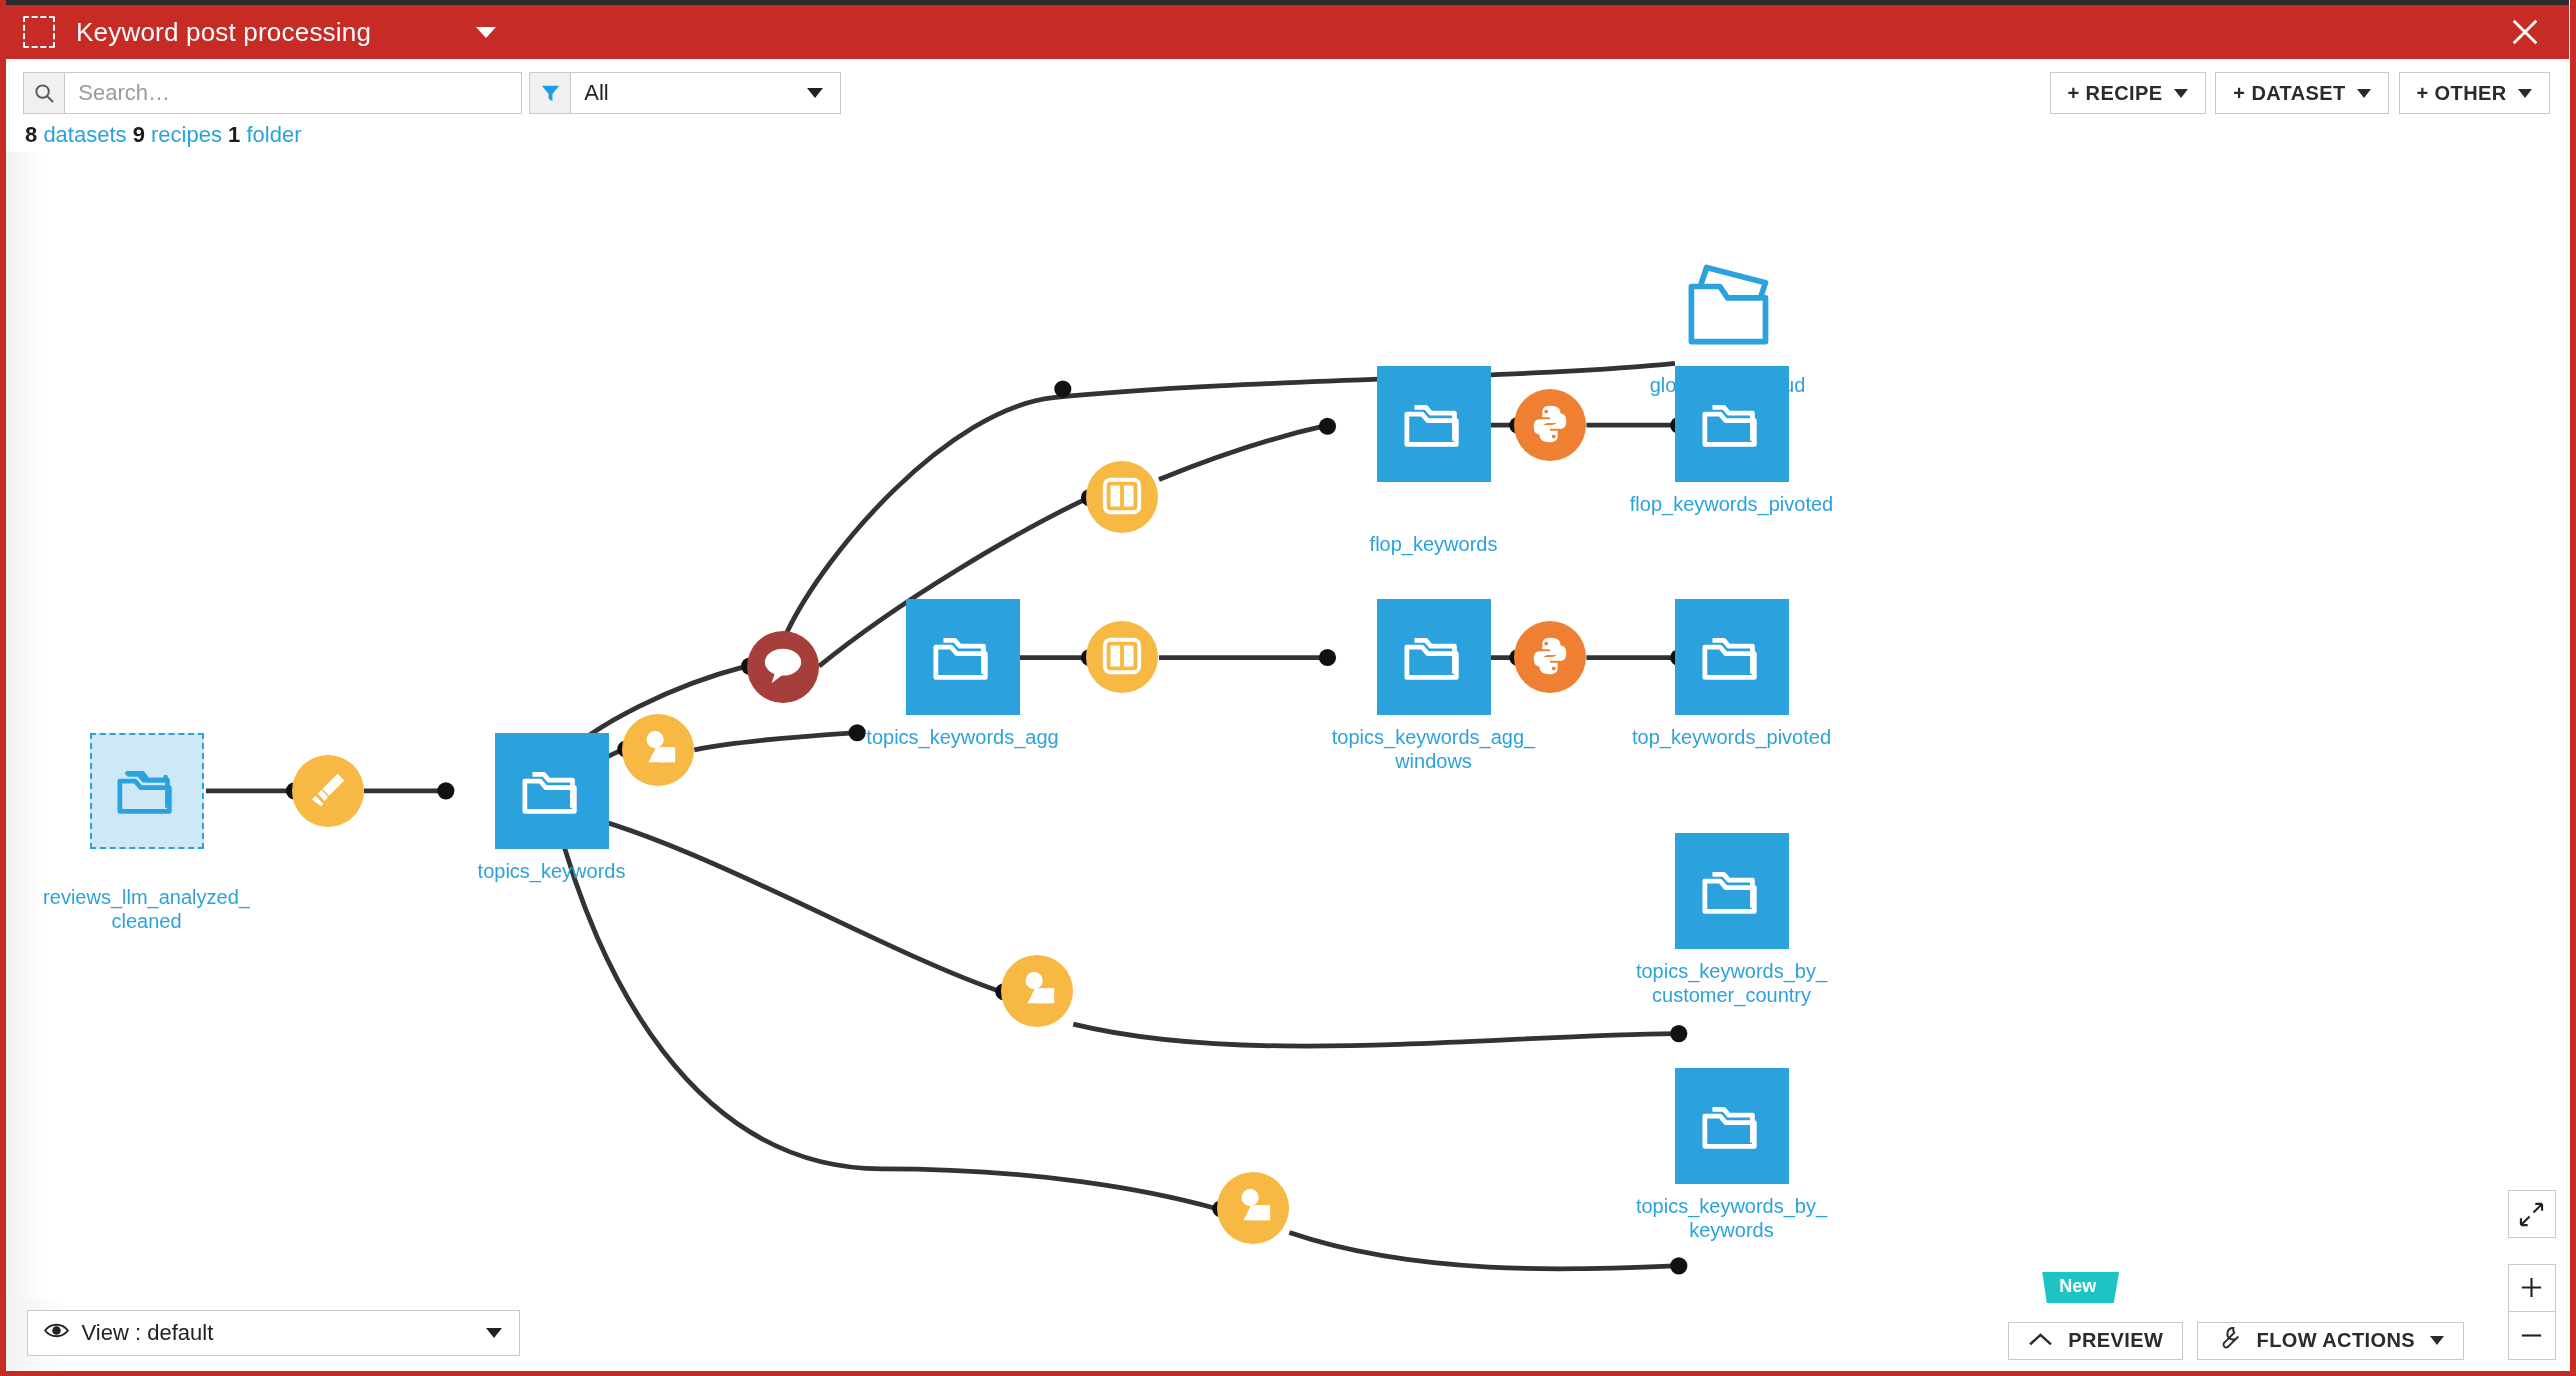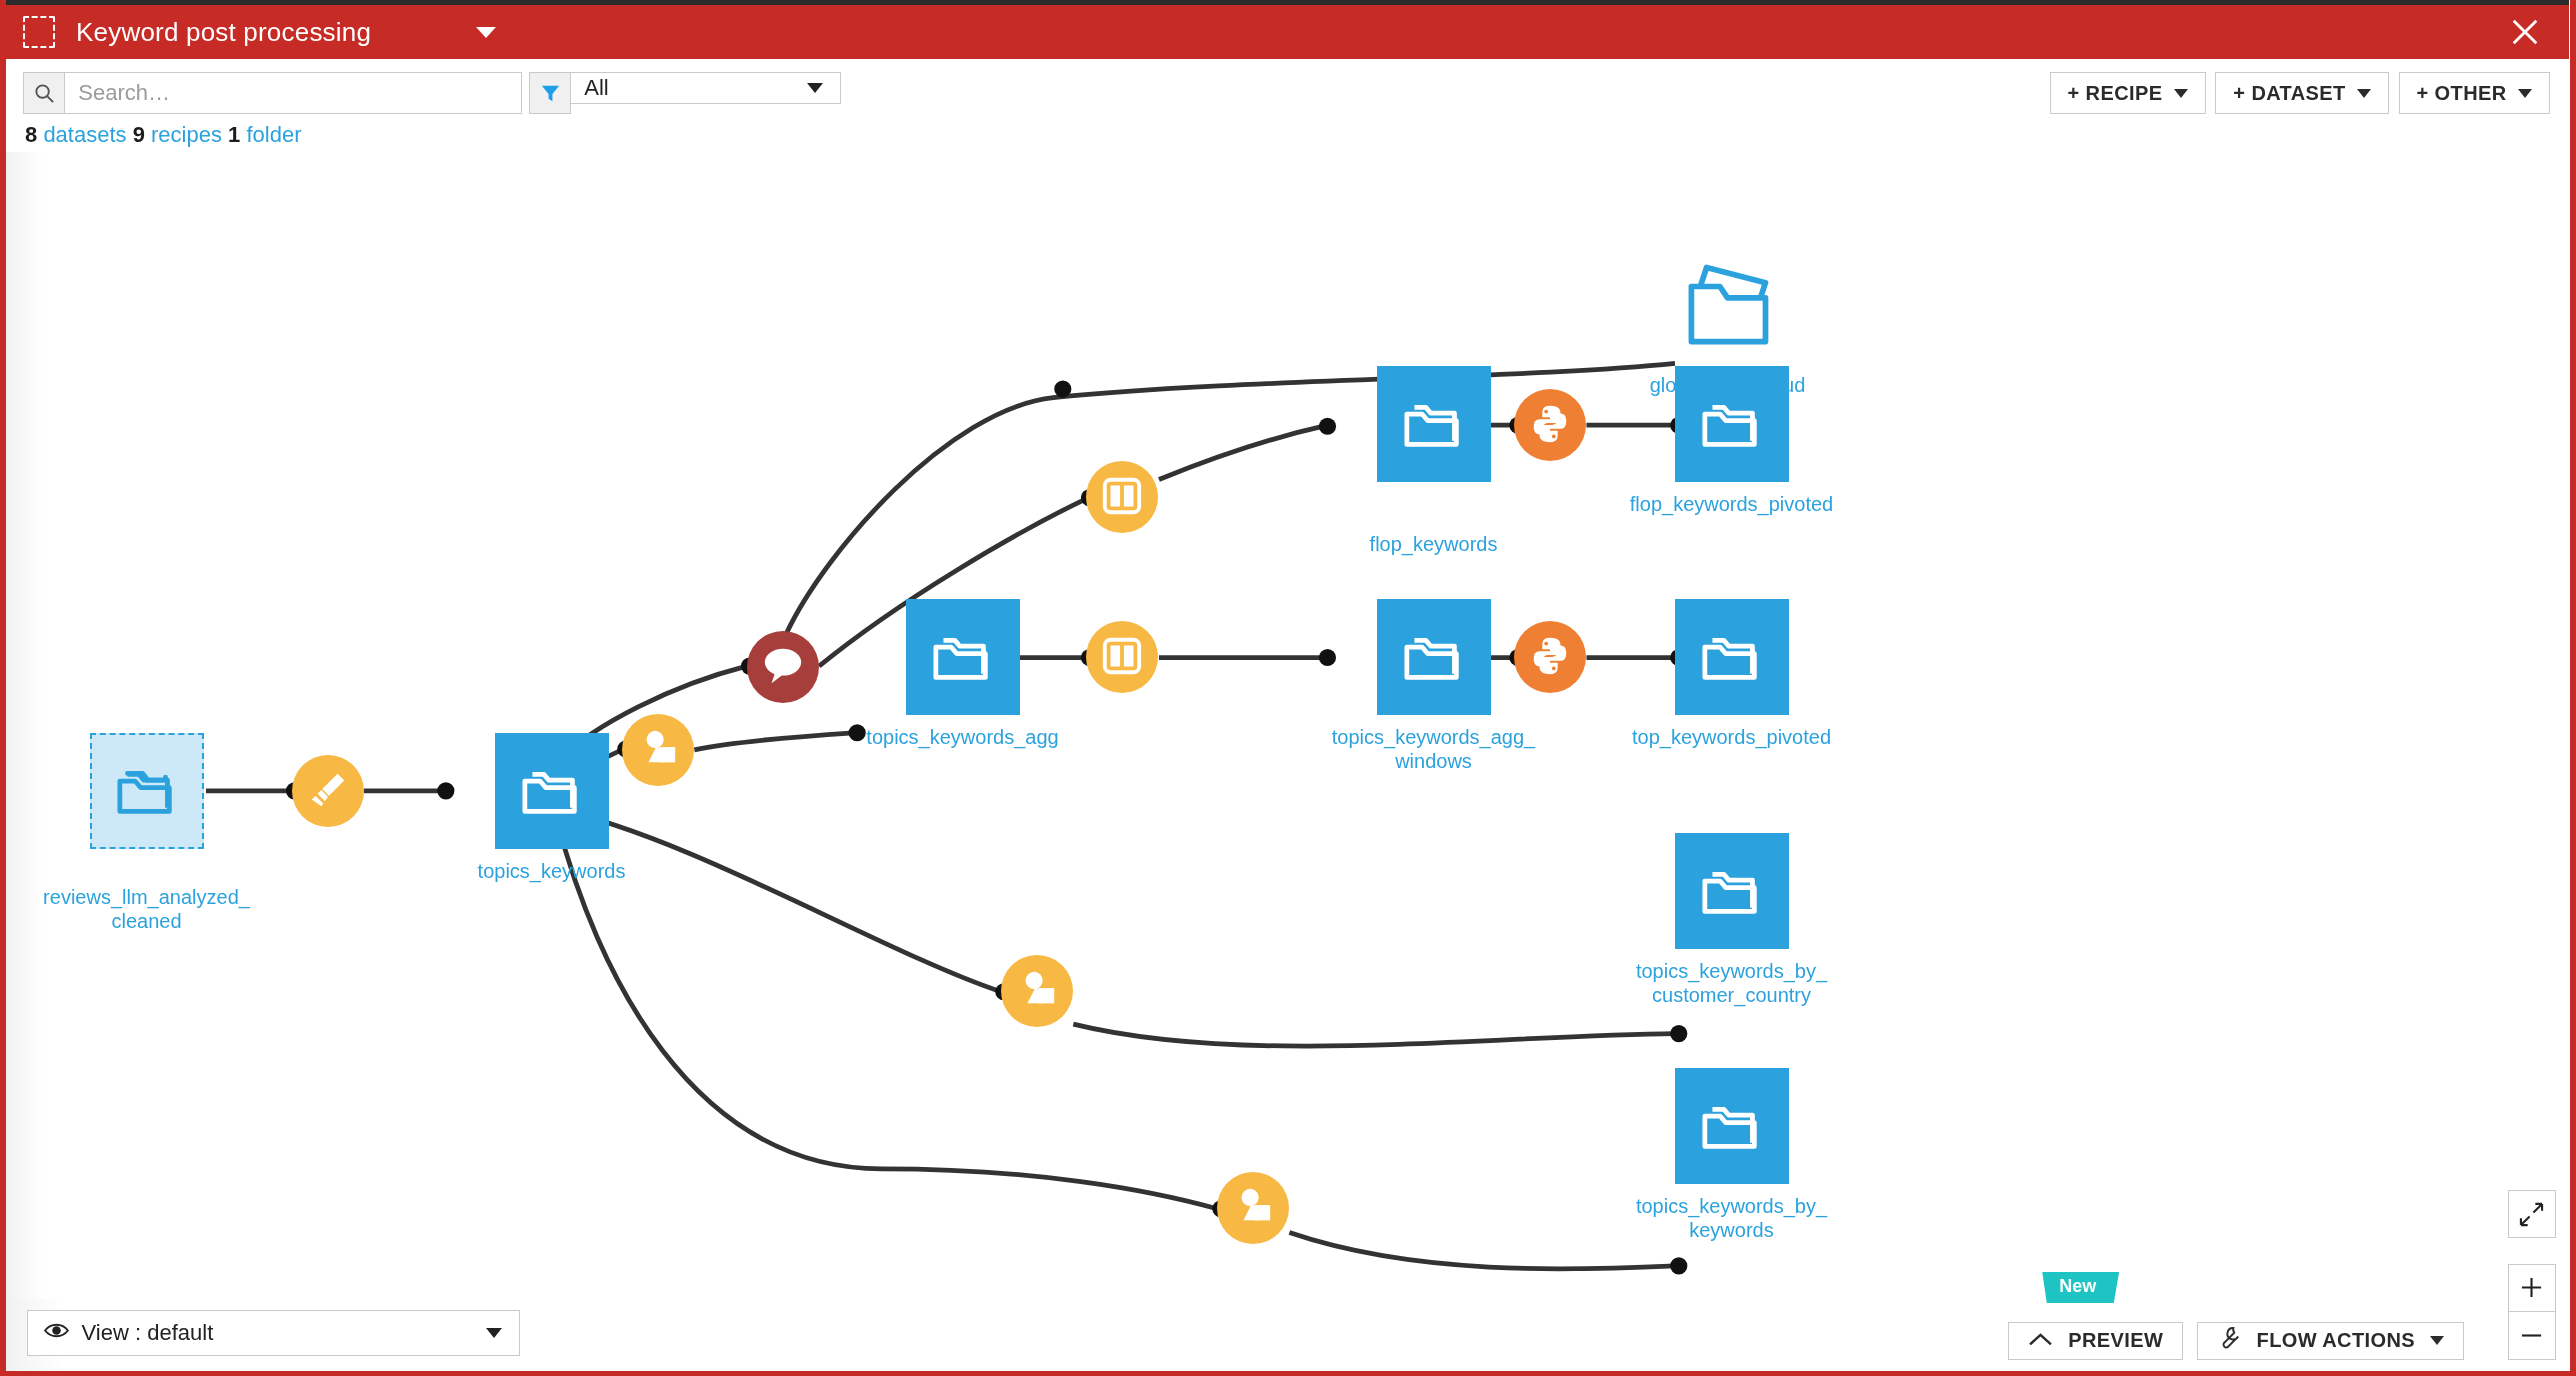--- a/index.html
+++ b/index.html
@@ -91,21 +91,21 @@
     position: absolute; left: 523px; top: 13.3px;
     display: flex; height: 42px;
   }
   .filter-icon-box {
     width: 42px; height: 42px;
     border: 1px solid #c9c9c9;
     background: #f0f0f0;
     display: flex; align-items: center; justify-content: center;
   }
   .filter-select {
-    width: 270px; height: 32px;
+    width: 270px; height: 42px;
     border: 1px solid #c9c9c9;
     border-left: none;
     background: #ffffff;
     display: flex; align-items: center;
     padding: 0 13.3px;
     font-size: 22px; color: #222;
     position: relative;
     cursor: pointer;
   }
   .filter-select .caret {

